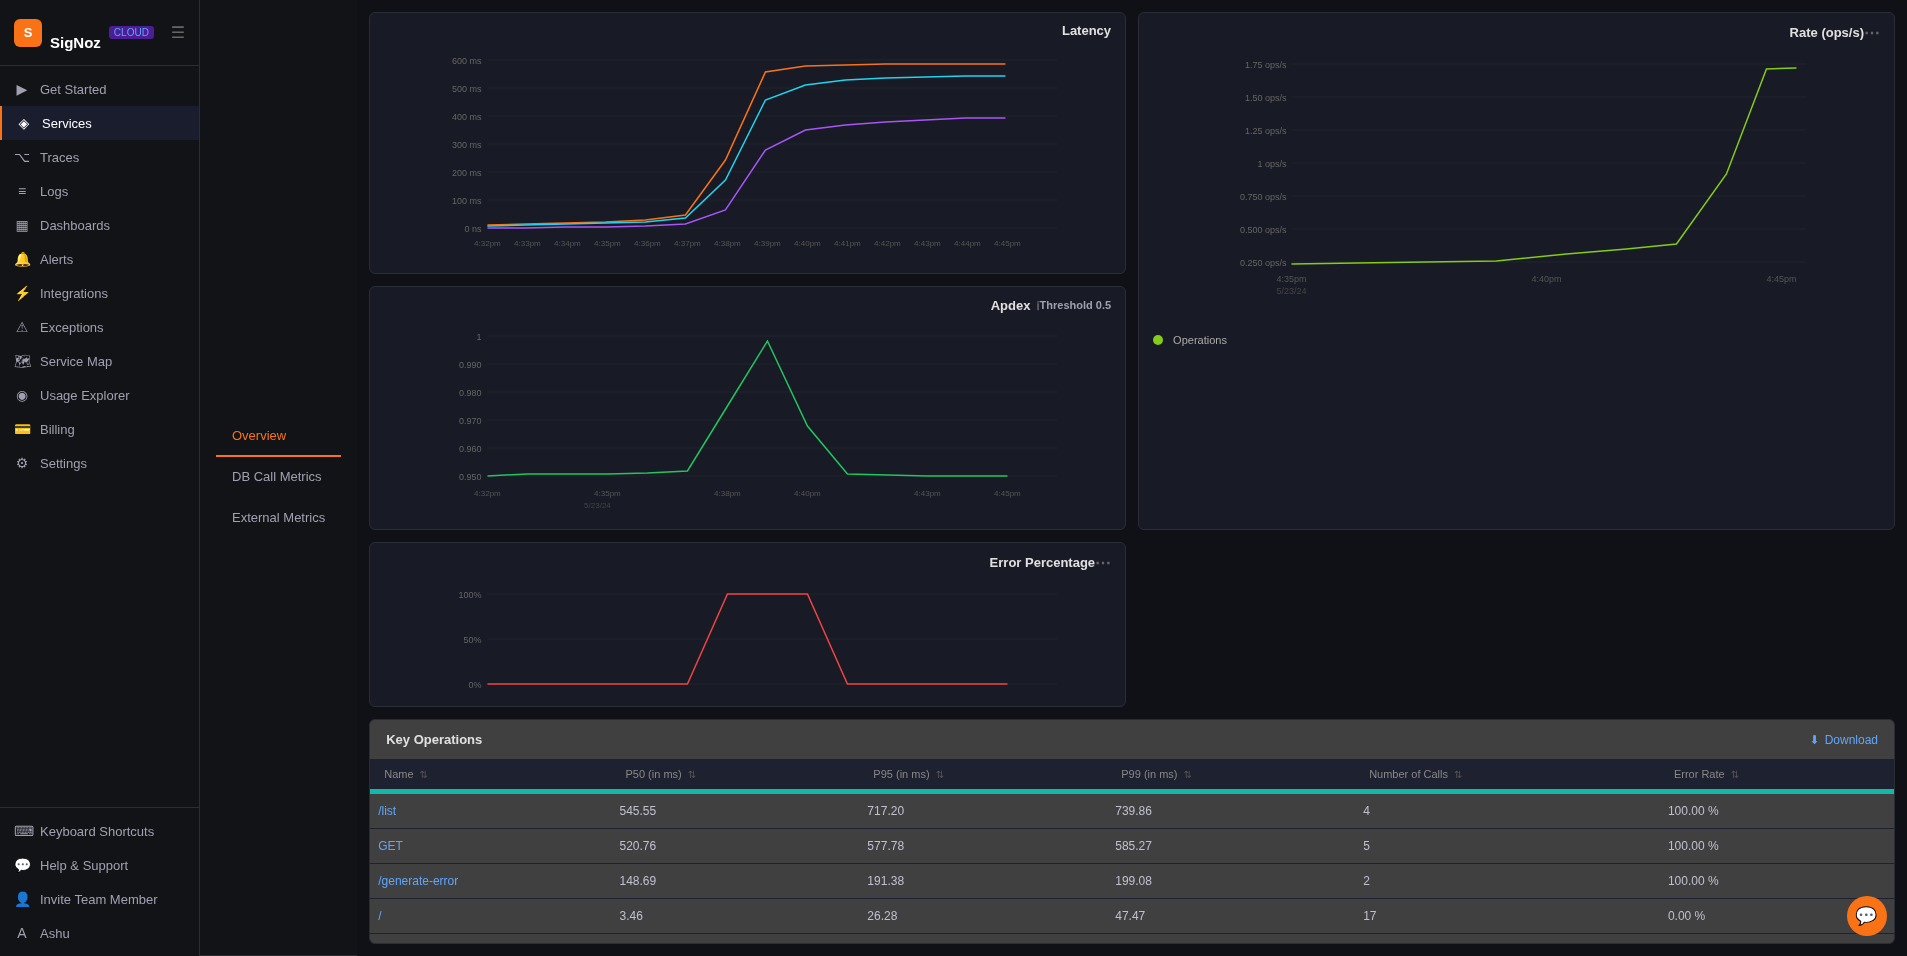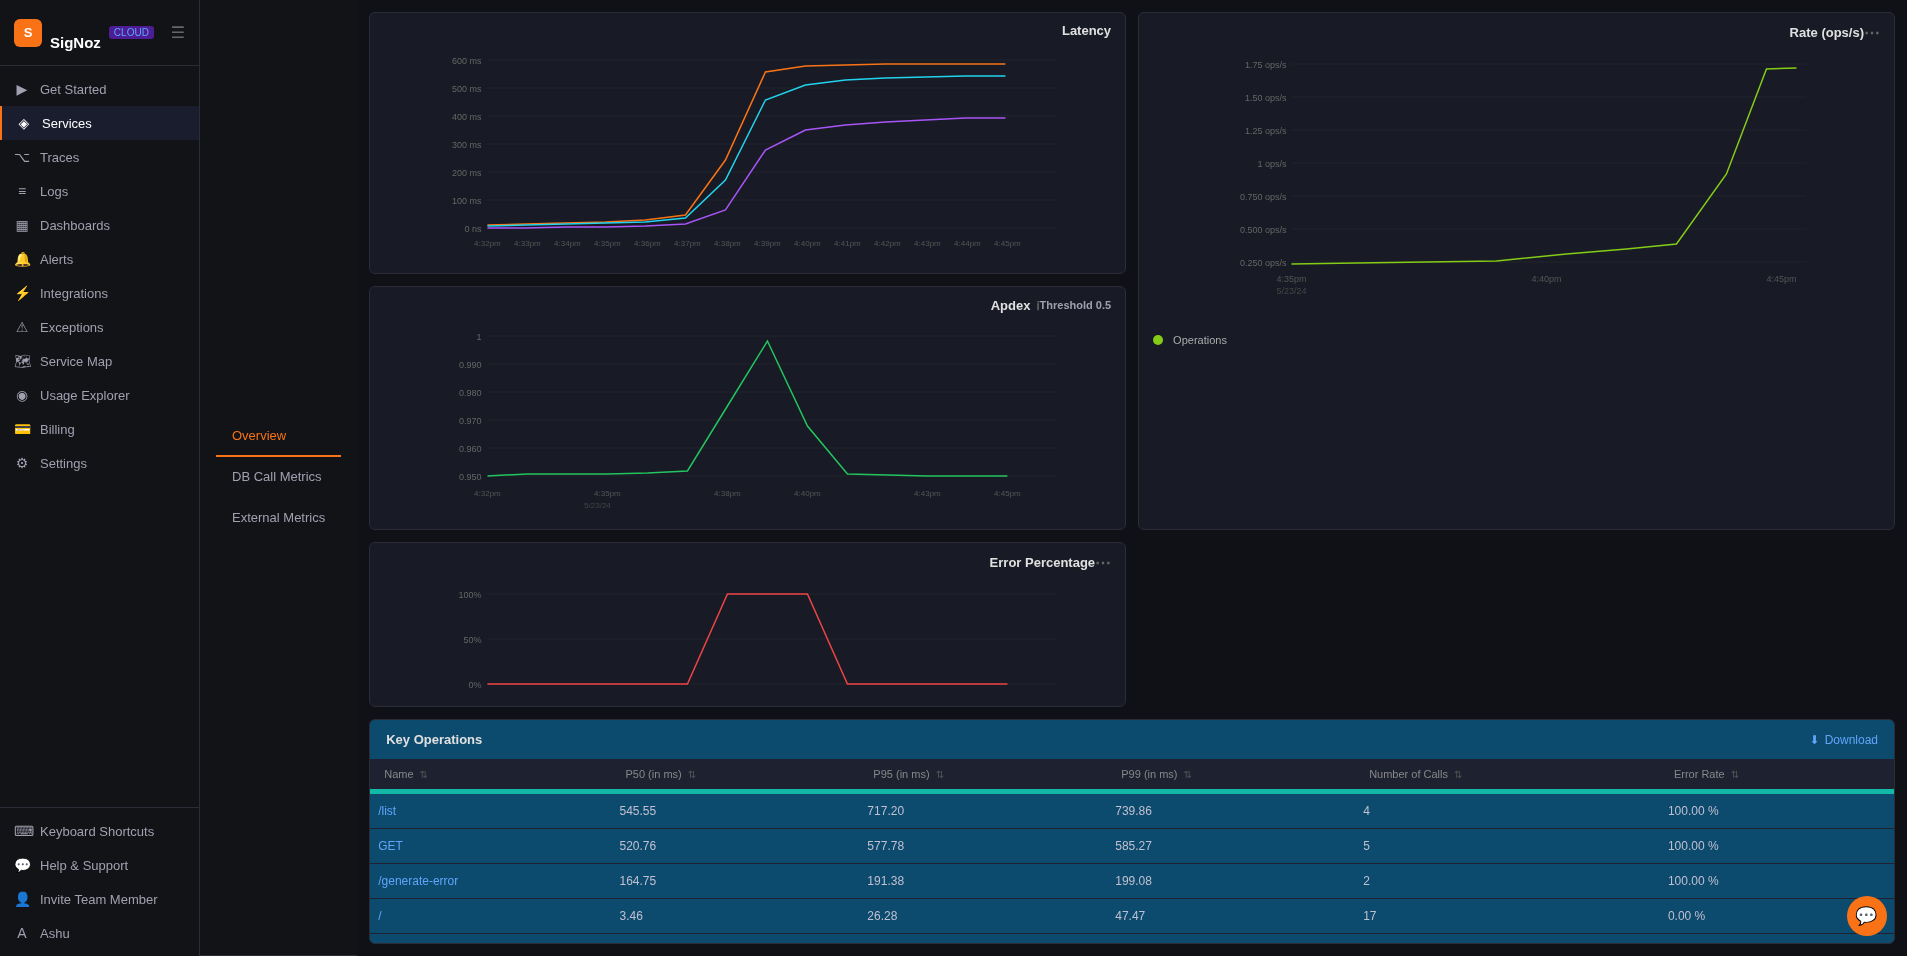--- a/index.html
+++ b/index.html
@@ -89,21 +89,21 @@
 
     
     .chart-svg { width: 100%; display: block; }
 
     
     .legend { display: flex; gap: 16px; padding: 6px 14px 10px; align-items: center; }
     .legend-item { display: flex; align-items: center; gap: 10px; font-size: 11px; color: #aaa; cursor: pointer; }
     .legend-dot { width: 10px; height: 10px; border-radius: 50%; }
 
     
-    .table-card { grid-column: 1 / -1; background: #0c4a6e; border: 1px solid #2a2d36; border-radius: 6px; overflow: hidden; }
+    .table-card { grid-column: 1 / -1; background: #404040; border: 1px solid #2a2d36; border-radius: 6px; overflow: hidden; }
     .table-card-header { display: flex; align-items: center; justify-content: space-between; padding: 12px 16px; }
     .table-card-title { font-size: 13px; font-weight: 600; color: #e0e0e0; }
     .download-btn { display: flex; align-items: center; gap: 5px; color: #60a5fa; font-size: 12px; cursor: pointer; border: none; background: none; }
 
     table { width: 100%; border-collapse: collapse; }
     thead th {
       background: #1e2130;
       padding: 9px 14px;
       text-align: left;
       font-size: 11px;
@@ -408,21 +408,21 @@
               <tr>
     <td class="link">GET</td>
     <td>520.76</td>
     <td>577.78</td>
     <td>585.27</td>
     <td>5</td>
     <td>100.00 %</td>
   </tr>
               <tr>
     <td class="link">/generate-error</td>
-    <td>164.75</td>
+    <td>148.69</td>
     <td>191.38</td>
     <td>199.08</td>
     <td>2</td>
     <td>100.00 %</td>
   </tr>
               <tr>
     <td class="link">/</td>
     <td>3.46</td>
     <td>26.28</td>
     <td>47.47</td>

